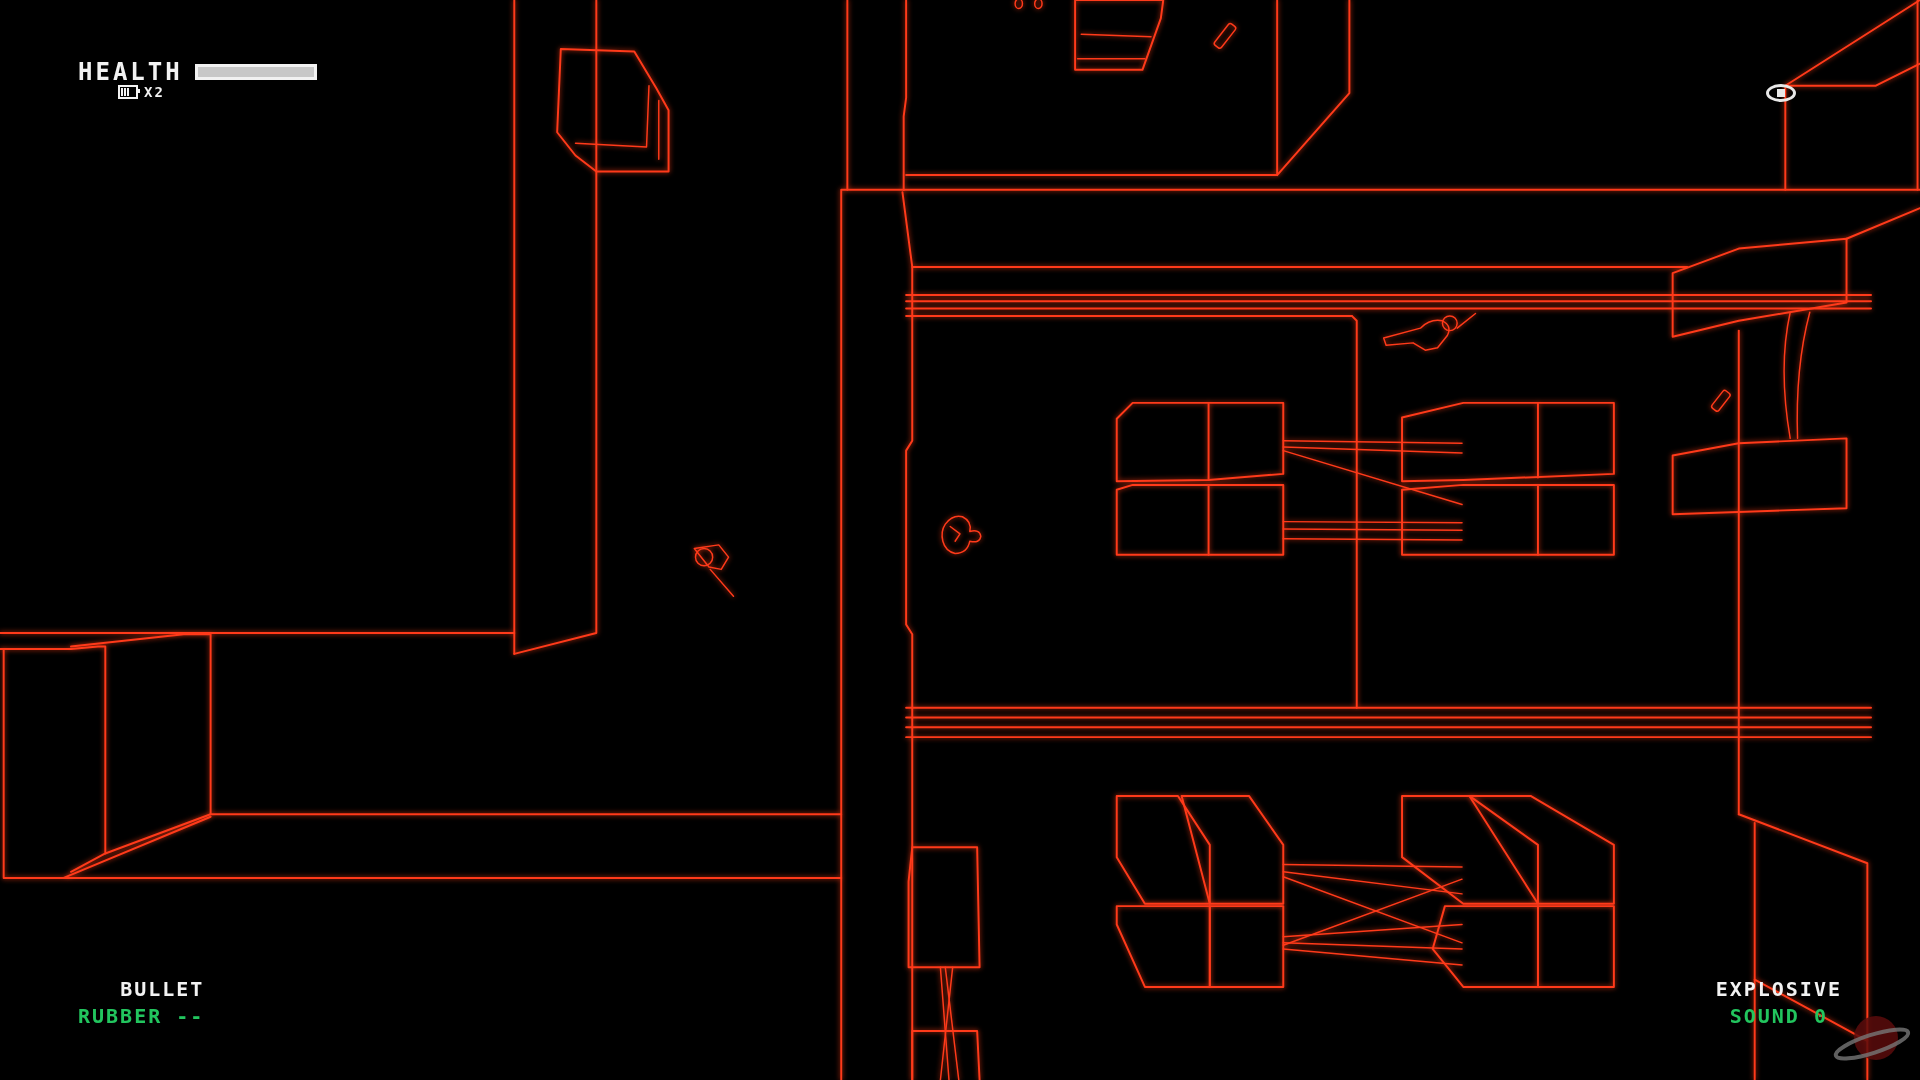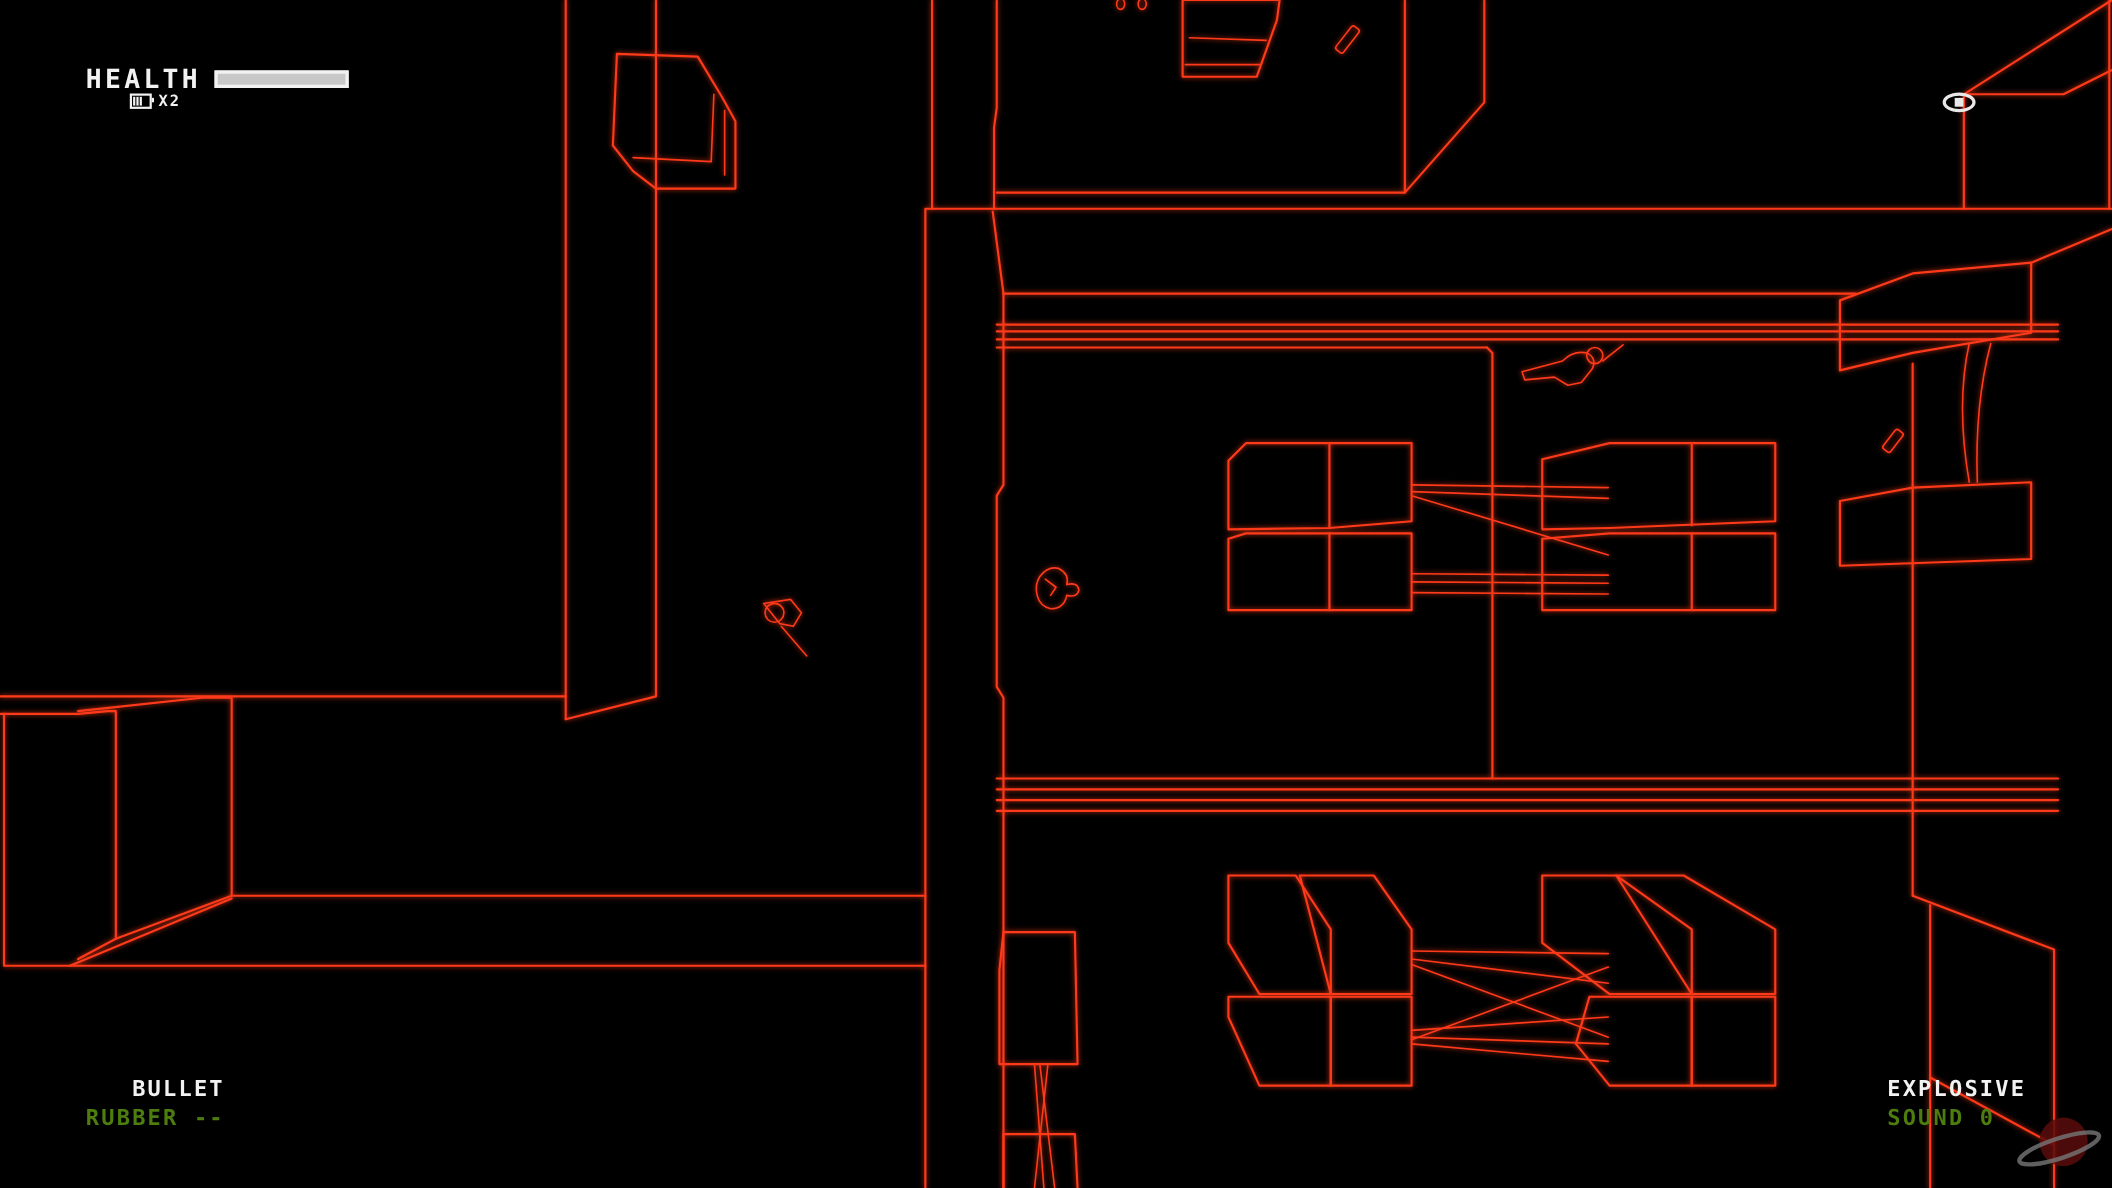--- a/index.html
+++ b/index.html
@@ -2,32 +2,32 @@
 <html><head>
 <meta charset="utf-8">
 <style>
   html, body { margin:0; padding:0; background:#000; }
   body { width:1920px; height:1080px; overflow:hidden; position:relative; font-family:"DejaVu Sans Mono", monospace; }
   #scene { position:absolute; left:0; top:0; width:1920px; height:1080px; }
   #scene .w { fill:none; stroke:#ff3a1a; stroke-width:1.6; stroke-linejoin:round; stroke-linecap:round; }
   #scene .t { fill:none; stroke:#ff3a1a; stroke-width:1.2; stroke-linejoin:round; stroke-linecap:round; }
   .glow { filter: drop-shadow(0 0 2px rgba(255,60,20,0.85)); }
   .hud { position:absolute; color:#f2f2f2; font-family:"DejaVu Sans Mono", monospace; font-weight:bold; letter-spacing:2px; text-transform:uppercase;text-align:right; }
-  .hud-dim { color:#4d7c0f; }
+  .hud-dim { color:#22c55e; }
   #health-wrap { left:78px; top:58px; display:flex; align-items:center; gap:12px; }
   #health-label { font-size:24px; letter-spacing:3px; }
   #health-bar { width:116px; height:10px; border:3px solid #f2f2f2; background:#c8c8c8; }
   #battery-row { left:80px; top:84px; display:flex; align-items:center; gap:2px; font-size:14px;margin-left:38px; }
   .battery-icon { width:14px; height:8px; border:2px solid #f2f2f2; position:relative; display:flex; gap:1px; padding:1px; box-sizing:content-box; }
   .battery-icon i { display:block; width:2px; height:8px; background:#f2f2f2; }
   .battery-icon:after { content:""; position:absolute; right:-4px; top:2px; width:2px; height:4px; background:#f2f2f2; }
   #eye { left:1766px; top:84px; width:30px; height:18px; border:3px solid #e8e8e8; border-radius:50%; box-sizing:border-box; display:flex; align-items:center; justify-content:center; }
   #eye i { width:8px; height:8px; background:#e8e8e8; display:block; }
   #weapon-left { left:78px; top:976px; font-size:20px; line-height:27px; }
-  #weapon-right { right:78px; top:976px; font-size:20px; line-height:27px; text-align:left; }
+  #weapon-right { right:78px; top:976px; font-size:20px; line-height:27px; text-align:center; }
   #watermark { position:absolute; left:1832px; top:1010px; width:80px; height:60px; }
 </style>
 </head>
 <body>
 
 <svg id="scene" viewBox="0 0 1568 882" preserveAspectRatio="none" xmlns="http://www.w3.org/2000/svg">
   <g class="glow">
 
     <g>
       <polyline class="w" points="420,0 420,517 0,517"></polyline>

